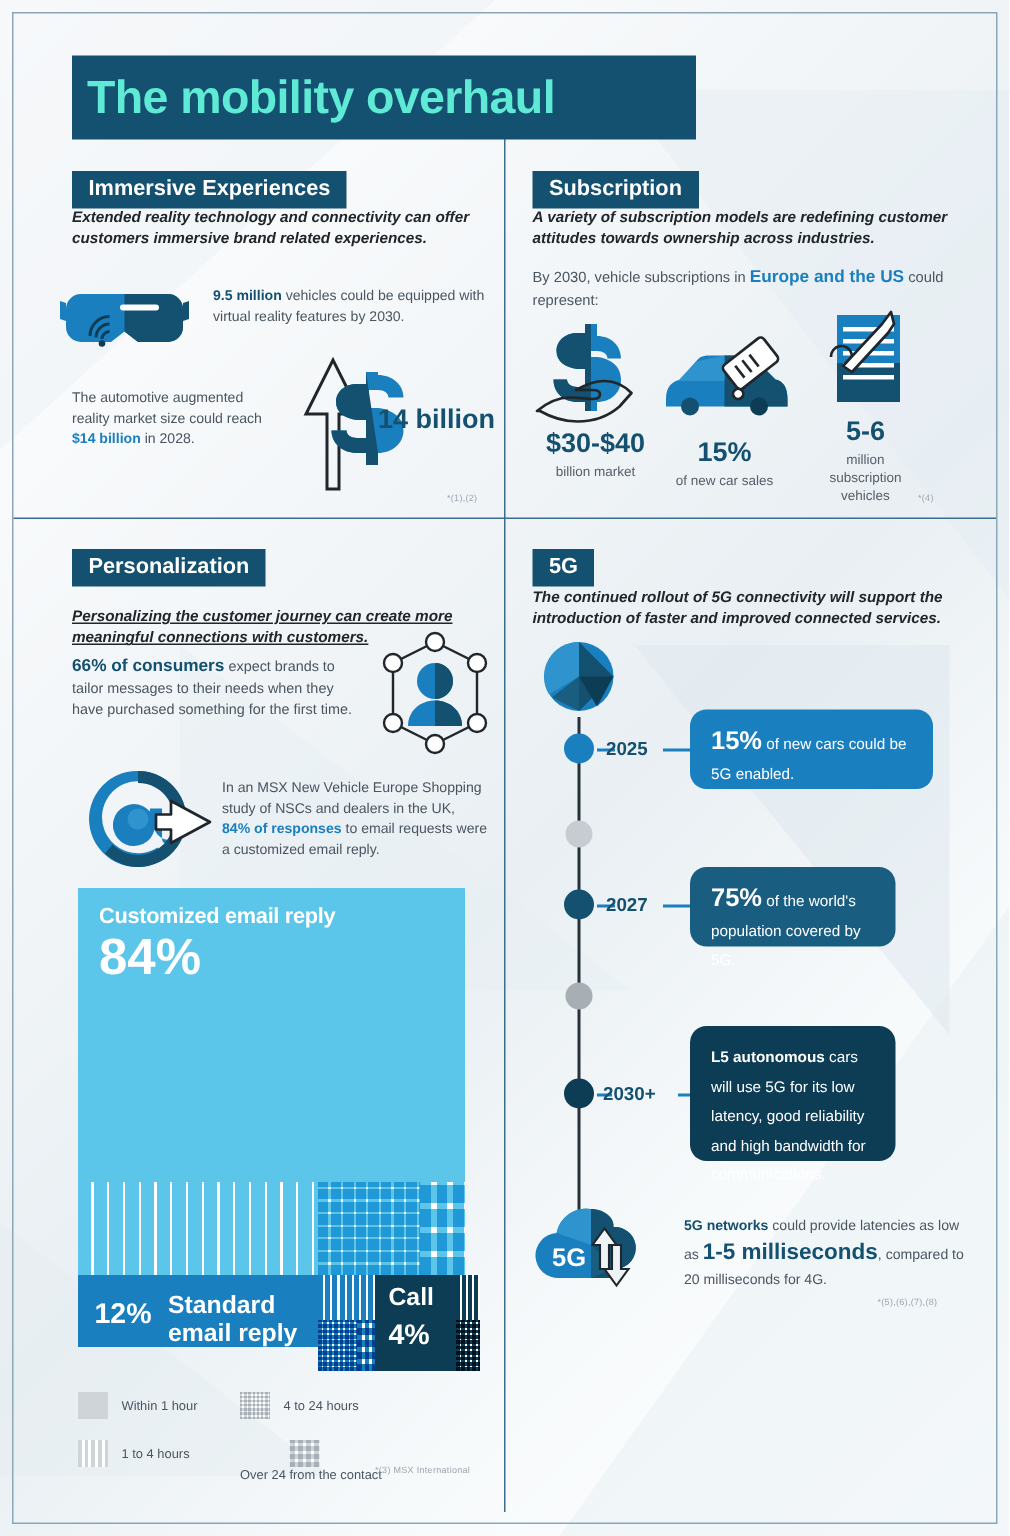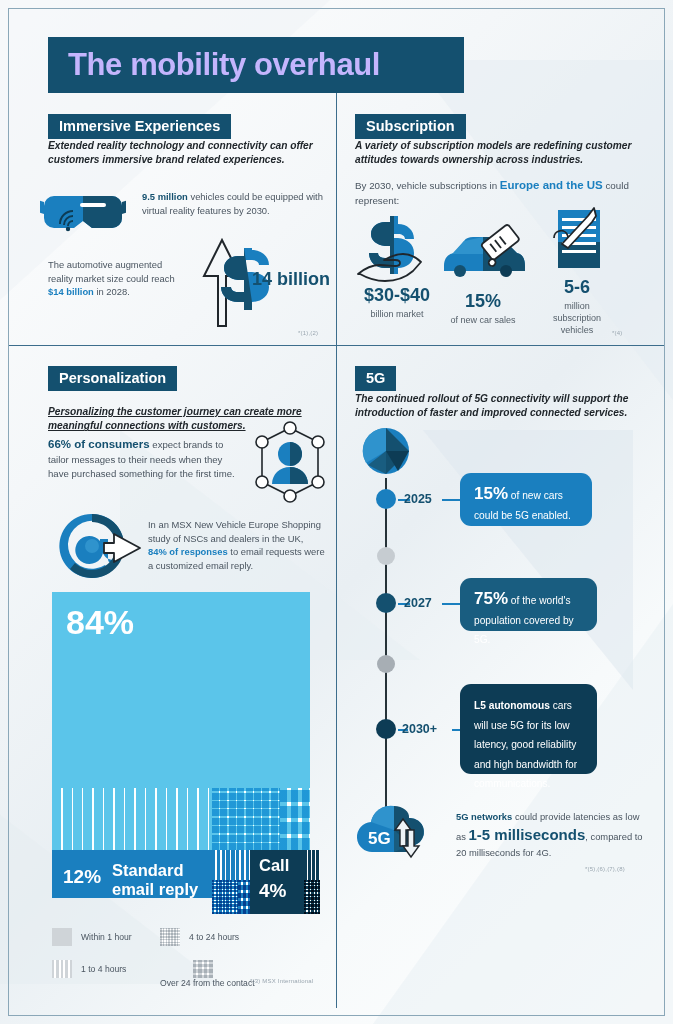--- a/index.html
+++ b/index.html
@@ -29,21 +29,21 @@
   }
   .vdiv{position:absolute;left:336px;top:92px;bottom:16px;width:1px;background:#3c6d8c;}
   .hdiv{position:absolute;left:9px;right:9px;top:345px;height:1px;background:#3c6d8c;}
 
   
   .title-bar{
     position:absolute;left:48px;top:37px;width:416px;height:56px;
     background:#14506f;display:flex;align-items:center;
   }
   .title-bar span{
-    color:#c4b5fd;font-size:31px;font-weight:bold;letter-spacing:-.4px;padding-left:20px;
+    color:#5eead4;font-size:31px;font-weight:bold;letter-spacing:-.4px;padding-left:10px;
   }
 
   
   .sec-tag{
     position:absolute;background:#14506f;color:#fff;
     font-size:14.5px;font-weight:bold;padding:4px 11px 5px 11px;
   }
   .sec-lead{
     position:absolute;font-size:10.2px;font-weight:bold;font-style:italic;
     color:#20262b;line-height:1.42;
@@ -269,20 +269,21 @@
   </svg>
 
   <div class="body-txt" style="left:148px;top:518px;width:178px;">
     <span>In an MSX New Vehicle Europe Shopping</span><br>
     <span>study of NSCs and dealers in the UK,</span><br>
     <span class="blue-b">84% of responses</span><span> to email requests were a customized email reply.</span>
   </div>
 
   <div class="chart">
     <div class="chart-top">
+      <div class="t1">Customized email reply</div>
       <div class="t2">84%</div>
     </div>
 
     <div class="mos" style="left:0;top:196px;width:160px;height:62px;
          background:repeating-linear-gradient(90deg,#5bc5ea 0 9px,#ffffff 9px 10.5px);"></div>
     <div class="mos" style="left:160px;top:196px;width:68px;height:62px;
          background:repeating-linear-gradient(90deg,#5bc5ea 0 7px,#ffffff 7px 8.4px),
                     repeating-linear-gradient(0deg,#5bc5ea 0 7px,#ffffff 7px 8.4px);
          background-blend-mode:multiply;"></div>
     <div class="mos" style="left:228px;top:196px;width:30px;height:62px;
@@ -366,21 +367,21 @@
   <div class="tl-year" style="left:404px;top:492px;">2025</div>
 
   <div class="tl-conn" style="left:398px;top:603px;width:12px;"></div>
   <div class="tl-conn" style="left:442px;top:603px;width:18px;"></div>
   <div class="tl-year" style="left:404px;top:596px;">2027</div>
 
   <div class="tl-conn" style="left:398px;top:729px;width:10px;"></div>
   <div class="tl-conn" style="left:452px;top:729px;width:8px;"></div>
   <div class="tl-year" style="left:402px;top:722px;">2030+</div>
 
-  <div class="bubble b-light" style="left:460px;top:473px;width:132px;height:53px;">
+  <div class="bubble b-light" style="left:460px;top:473px;width:162px;height:53px;">
     <span class="big">15%</span><span class="t"> of new cars could be 5G enabled.</span>
   </div>
 
   <div class="bubble b-mid" style="left:460px;top:578px;width:137px;height:53px;">
     <span class="big">75%</span><span class="t"> of the world's population covered by 5G.</span>
   </div>
 
   <div class="bubble b-dark" style="left:460px;top:684px;width:137px;height:90px;">
     <span class="t" style="font-weight:bold;">L5 autonomous</span><span class="t"> cars will use 5G for its low latency, good reliability and high bandwidth for communications.</span>
   </div>

